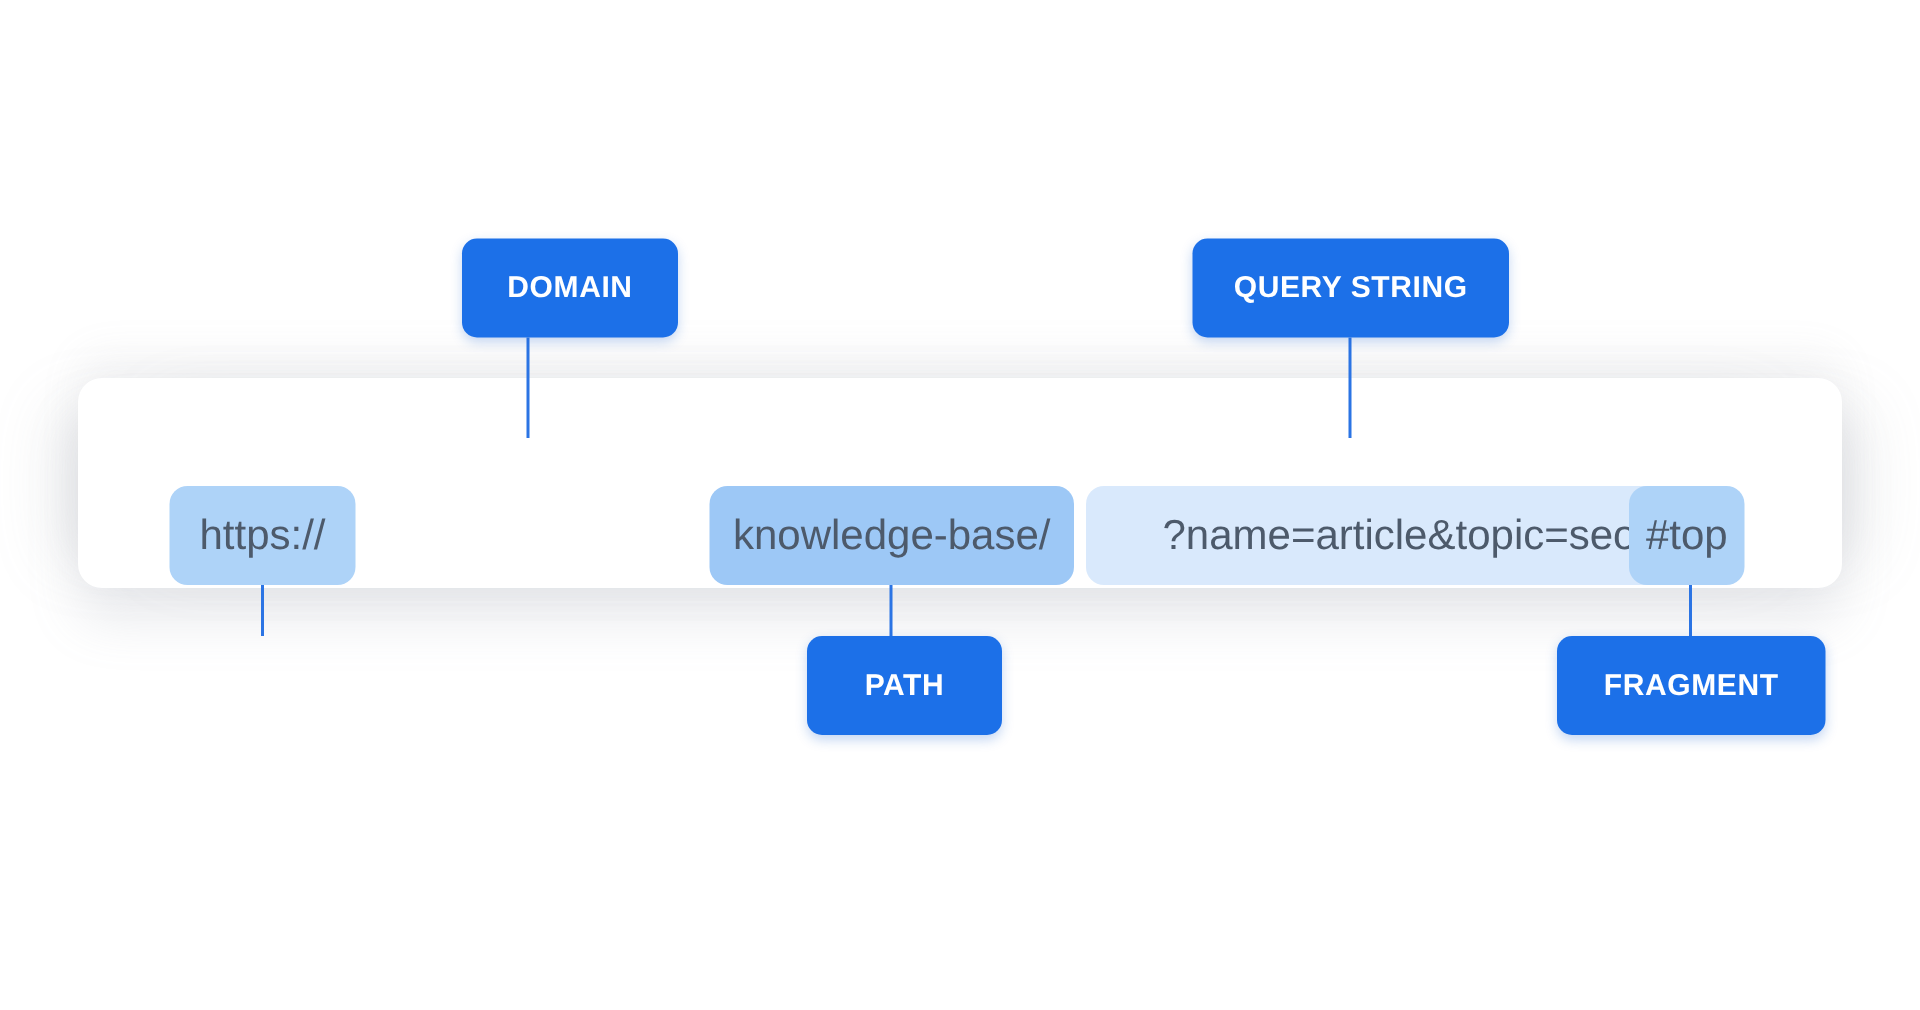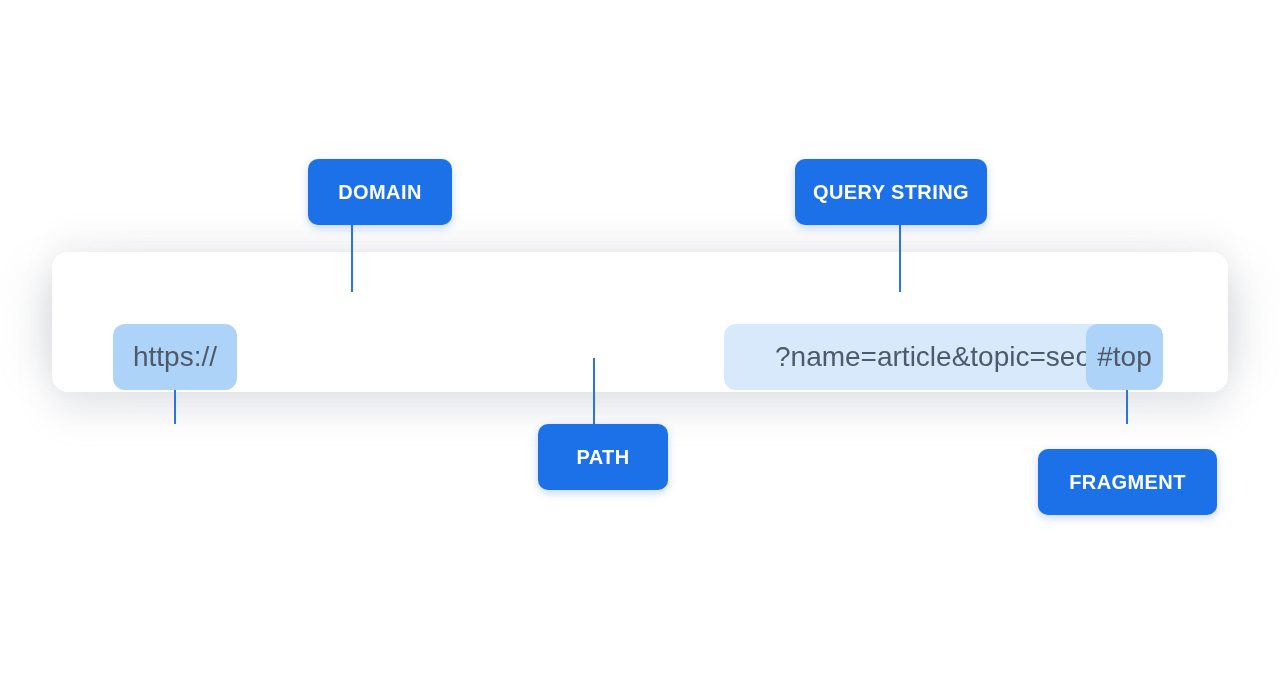--- a/index.html
+++ b/index.html
@@ -62,24 +62,24 @@
     font-size: 20px;
     font-weight: 700;
     letter-spacing: 0.4px;
     display: flex;
     align-items: center;
     justify-content: center;
     white-space: nowrap;
     box-shadow: 0 3px 8px rgba(23, 96, 206, 0.25);
   }
   #callout-domain   { left: 280px;  top: 159px; width: 144px; margin-left: 28px; }
-  #callout-query    { left: 795px;  top: 159px; width: 192px; }
+  #callout-query    { left: 795px;  top: 159px; width: 211px; }
   #callout-protocol { left: 93px;   top: 424px; width: 164px; }
   #callout-path     { left: 538px;  top: 424px; width: 130px; }
-  #callout-fragment { left: 1038px; top: 424px; width: 179px; margin-top: 25px; }
+  #callout-fragment { left: 1038px; top: 424px; width: 179px; }
 
   .line {
     position: absolute;
     width: 2px;
     background: var(--connector, #2b74e4);
   }
   #line-domain   { left: 351px;  top: 225px; height: 67px; }
   #line-query    { left: 899px;  top: 225px; height: 67px; }
   #line-protocol { left: 174px;  top: 358px; height: 66px; }
   #line-path     { left: 593px;  top: 358px; height: 66px; }
@@ -92,20 +92,21 @@
 
   <div class="url-bar"></div>
 
   <div class="line" id="line-domain"></div>
   <div class="line" id="line-query"></div>
   <div class="line" id="line-protocol"></div>
   <div class="line" id="line-path"></div>
   <div class="line" id="line-fragment"></div>
 
   <div class="seg tone-medium" id="seg-protocol">https://</div>
+  <div class="seg tone-dark" id="seg-path">knowledge-base/</div>
   <div class="seg tone-light" id="seg-query">?name=article&amp;topic=seo</div>
   <div class="seg tone-medium" id="seg-fragment">#top</div>
 
   <div class="callout" id="callout-domain">DOMAIN</div>
   <div class="callout" id="callout-query">QUERY STRING</div>
   <div class="callout" id="callout-path">PATH</div>
   <div class="callout" id="callout-fragment">FRAGMENT</div>
 
 </div>
 

